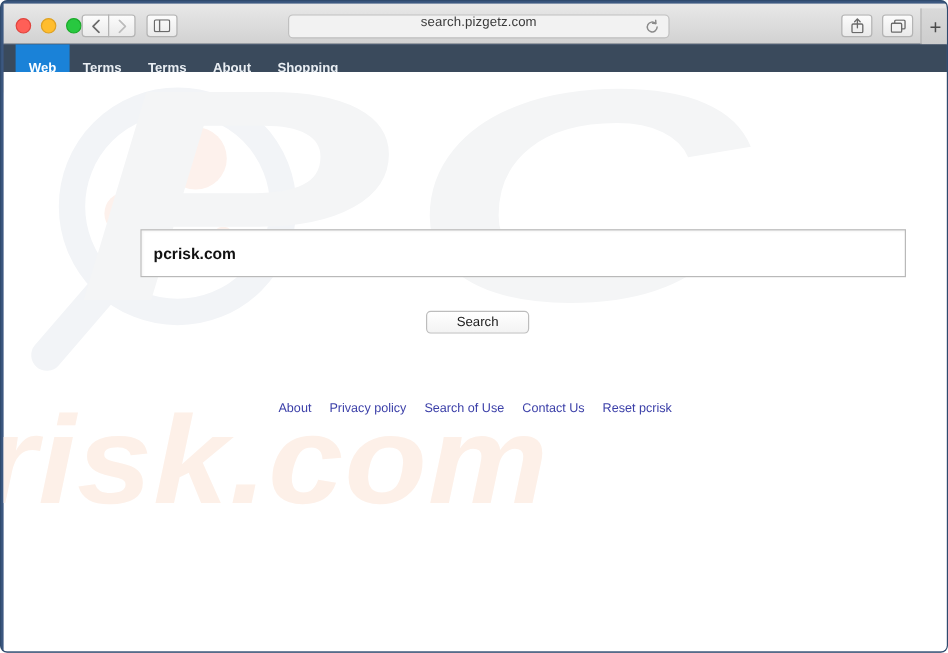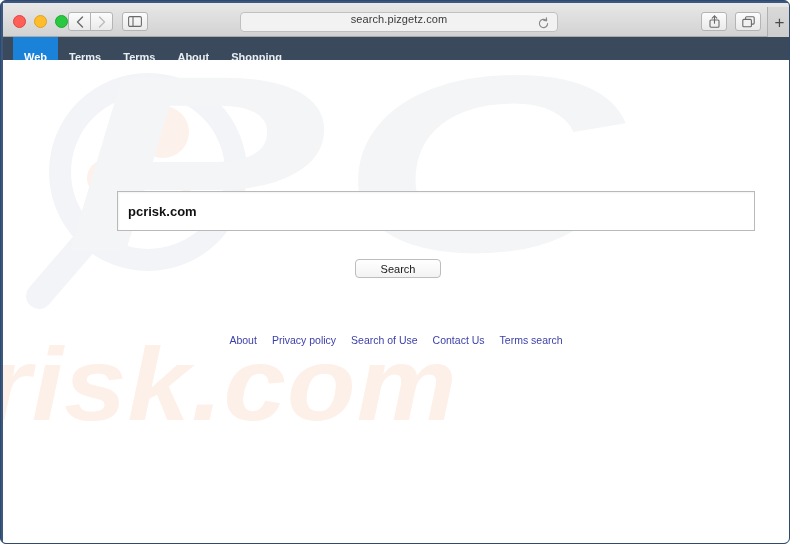--- a/index.html
+++ b/index.html
@@ -325,17 +325,17 @@
 
     <input id="search-input" type="text" value="pcrisk.com" style="">
 
     <button id="search-button">Search</button>
 
     <div id="footer-links">
       <a class="footer-link" href="#">About</a>
       <a class="footer-link" href="#">Privacy policy</a>
       <a class="footer-link" href="#">Search of Use</a>
       <a class="footer-link" href="#">Contact Us</a>
-      <a class="footer-link" href="#">Terms search</a>
+      <a class="footer-link" href="#">Reset pcrisk</a>
     </div>
 
   </div>
 </div>
 
 </body></html>

